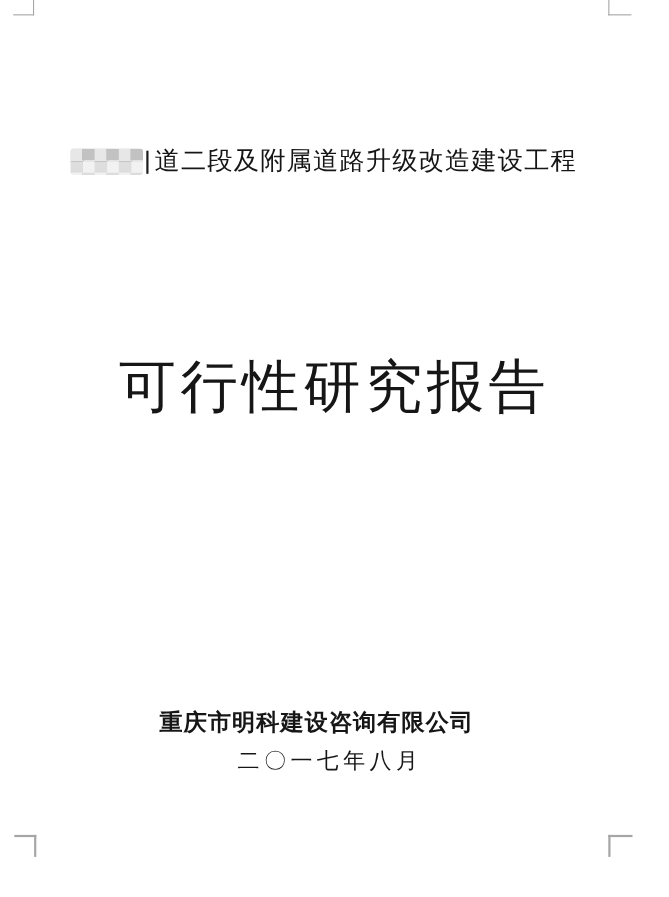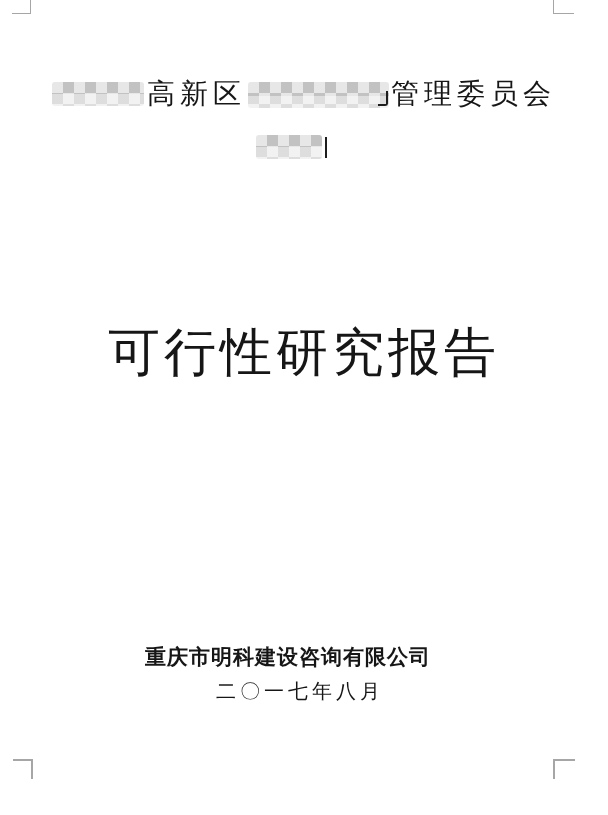--- a/index.html
+++ b/index.html
@@ -105,32 +105,25 @@
 </head>
 <body>
 
 <div class="page">
 
   <div class="crop-mark tl"></div>
   <div class="crop-mark tr"></div>
   <div class="crop-mark bl"></div>
   <div class="crop-mark br"></div>
 
-  <div class="header-line line1">
-    <span class="mosaic m1"></span>
-    <span class="htext">高新区</span>
-    <span class="mosaic m2">
-      <i class="partial-hook"></i>
-    </span>
-    <span class="htext">管理委员会</span>
-  </div>
 
   <div class="header-line line2">
     <span class="mosaic m3"></span>
     <i class="partial-stroke"></i>
+    <span class="htext">道二段及附属道路升级改造建设工程</span>
   </div>
 
   <div class="main-title">可行性研究报告</div>
 
   <div class="company">重庆市明科建设咨询有限公司</div>
   <div class="date">二〇一七年八月</div>
 
 </div>
 
 </body></html>

